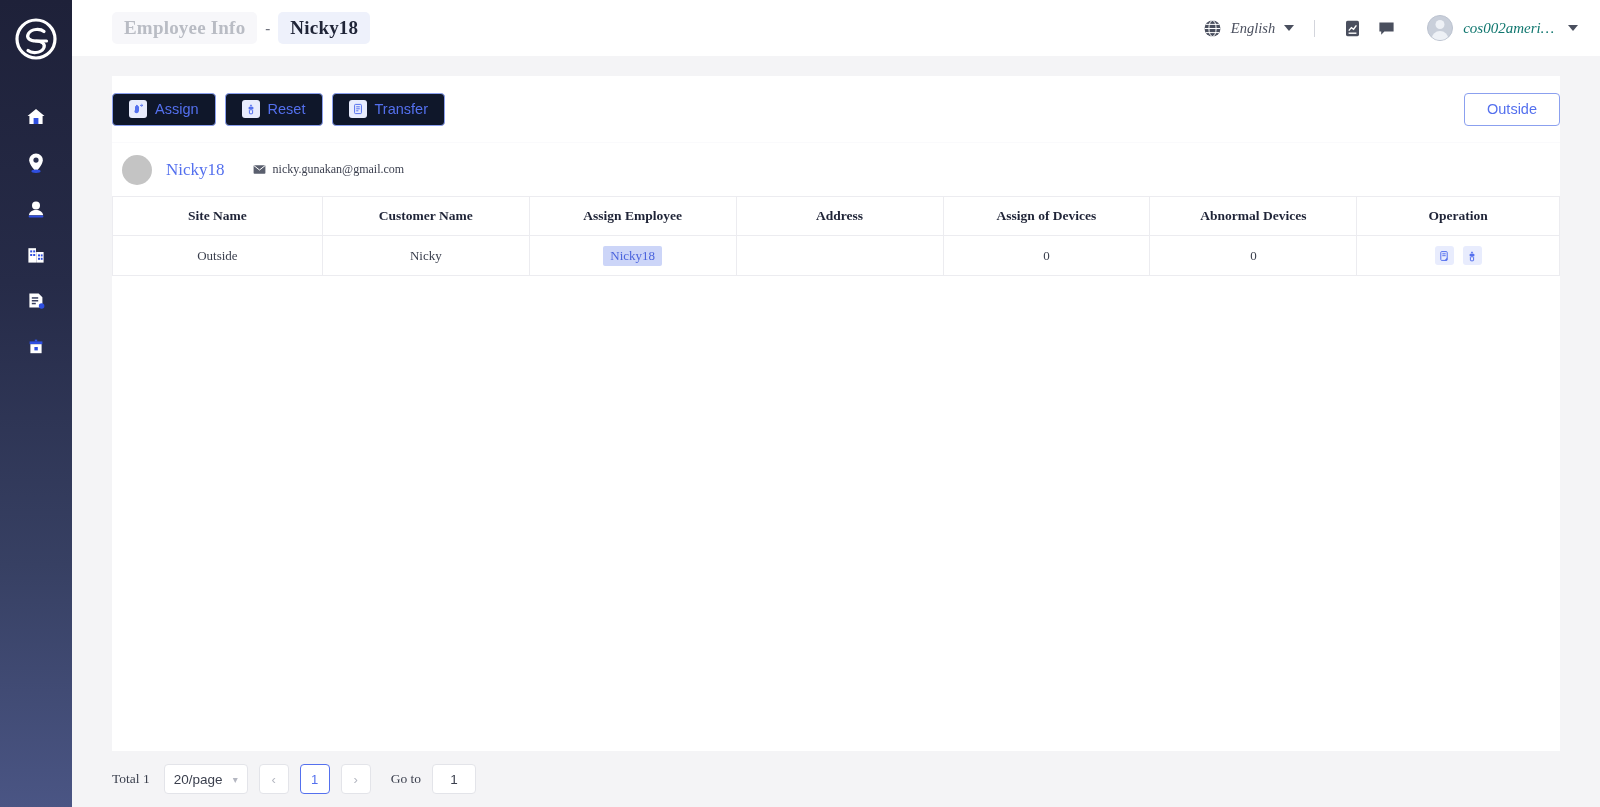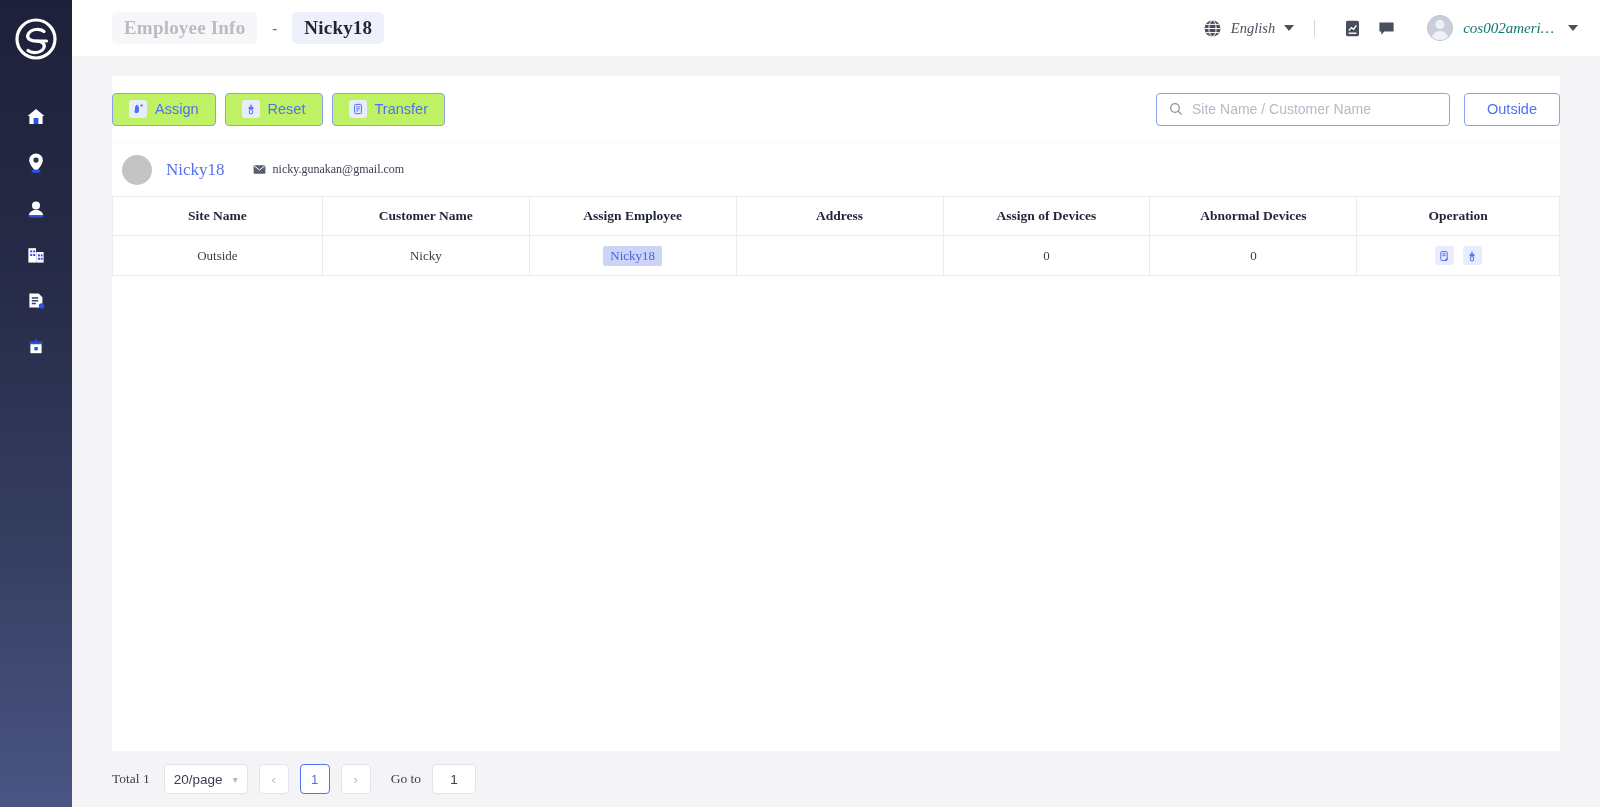--- a/index.html
+++ b/index.html
@@ -26,21 +26,21 @@
   .nav-item svg { display: block; }
 
   
   .main { flex: 1; display: flex; flex-direction: column; height: 807px; min-width: 0; }
 
   
   .topbar {
     height: 56px; background: #ffffff; display: flex; align-items: center;
     padding: 0 22px 0 40px; flex: 0 0 56px;
   }
-  .crumbs { display: flex; align-items: center; gap: 13px; }
+  .crumbs { display: flex; align-items: center; gap: 6px; }
   .crumb {
     font-size: 19px; font-weight: bold; letter-spacing: .2px;
     padding: 5px 12px; border-radius: 5px;
   }
   .crumb-muted { color: #b9bcc4; background: #f7f7fa; }
   .crumb-sep { color: #70737e; font-size: 15px; font-weight: bold; padding: 0 2px; }
   .crumb-active { color: #1f2437; background: #eef1fb; }
 
   .topbar-right { margin-left: auto; display: flex; align-items: center; gap: 0; font-style: italic; }
   .lang { display: flex; align-items: center; gap: 9px; cursor: pointer; }
@@ -78,21 +78,21 @@
 
   
   .toolbar {
     height: 66px; display: flex; align-items: center; padding: 0 0 0 0;
     background: #ffffff; padding-left: 0;
   }
   .toolbar-inner { display: flex; align-items: center; width: 100%; padding: 0 0px; }
   .btn-group { display: flex; gap: 9px; padding-left: 0; }
   .btn {
     height: 33px; min-width: 98px; border: 1px solid #8ba0ef; border-radius: 4px;
-    background: #bef264; color: #5470ee; font-size: 14.5px;
+    background: #0f172a; color: #5470ee; font-size: 14.5px;
     display: flex; align-items: center; justify-content: center; gap: 8px;
     padding: 0 16px; cursor: pointer; font-family: "Liberation Sans", sans-serif;
   }
   .btn .ic {
     width: 18px; height: 18px; background: #e8ecfd; border-radius: 3px;
     display: flex; align-items: center; justify-content: center; flex: 0 0 18px;
   }
   .search-wrap { margin-left: auto; display: flex; align-items: center; gap: 14px; }
   .search-input {
     width: 294px; height: 33px; border: 1px solid #8ba0ef; border-radius: 4px;
@@ -318,27 +318,20 @@
                   <line x1="4.2" y1="3.8" x2="7.8" y2="3.8" stroke="#5470ee" stroke-width="1"></line>
                   <line x1="4.2" y1="5.8" x2="7.8" y2="5.8" stroke="#5470ee" stroke-width="1"></line>
                   <line x1="4.2" y1="7.8" x2="6.4" y2="7.8" stroke="#5470ee" stroke-width="1"></line>
                 </svg>
               </span>
               <span>Transfer</span>
             </div>
           </div>
 
           <div class="search-wrap">
-            <div class="search-input">
-              <svg width="14" height="14" viewBox="0 0 14 14">
-                <circle cx="6" cy="6" r="4.3" fill="none" stroke="#8a8f9e" stroke-width="1.3"></circle>
-                <line x1="9.2" y1="9.2" x2="12.6" y2="12.6" stroke="#8a8f9e" stroke-width="1.3"></line>
-              </svg>
-              <span class="search-ph">Site Name / Customer Name</span>
-            </div>
             <div class="btn-search">Outside</div>
           </div>
         </div>
       </div>
 
       <div class="card emp-strip">
         <div class="emp-avatar"></div>
         <span class="emp-name">Nicky18</span>
         <div class="emp-mail">
           <svg width="13" height="11" viewBox="0 0 13 11">

